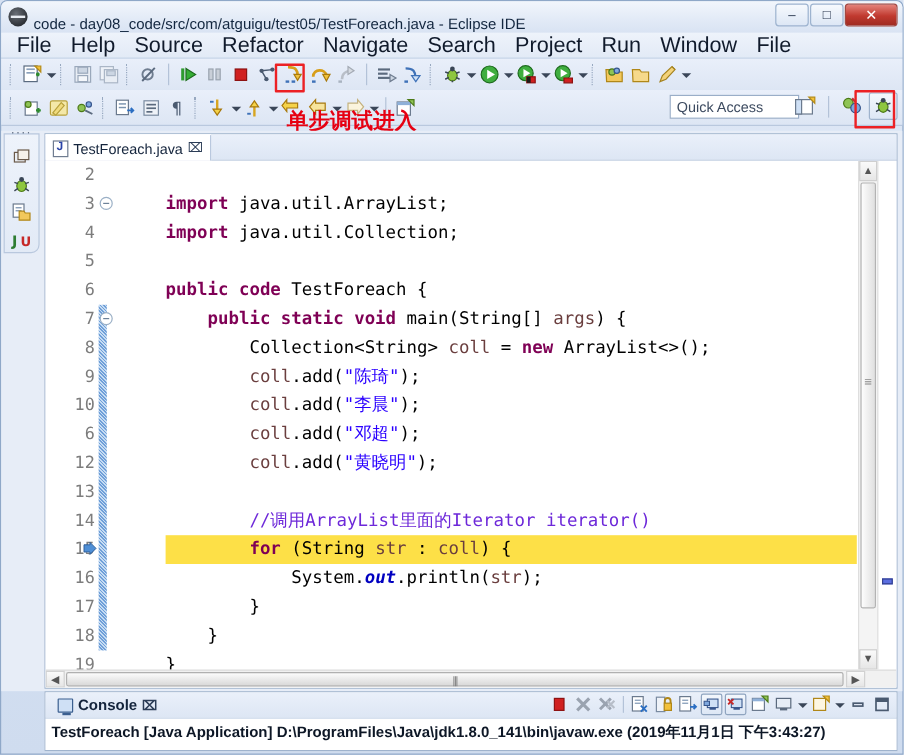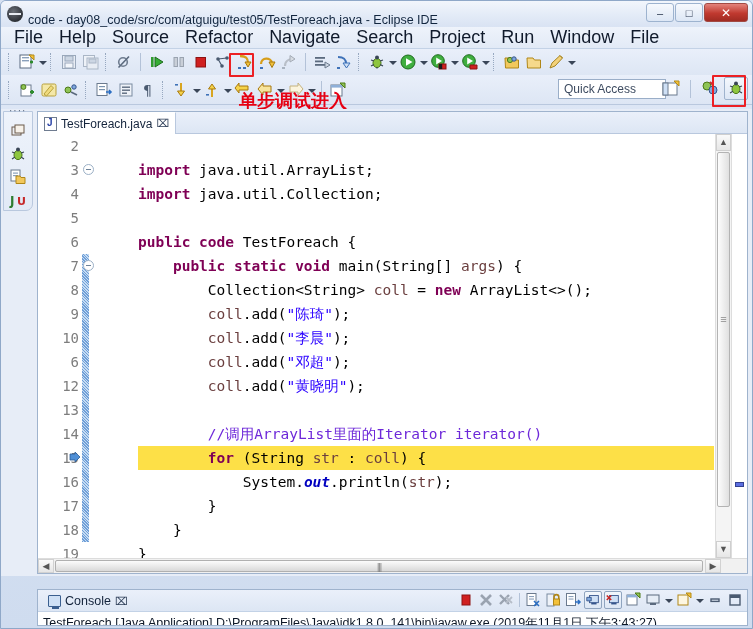--- a/index.html
+++ b/index.html
@@ -249,22 +249,22 @@
     content:"|||"; position:absolute; left:0; right:0; top:0; text-align:center;
     font-size:9px; color:#7a7a7a; line-height:12px; letter-spacing:-1px;
   }
   .hbtn{ position:absolute; top:0; bottom:0; width:16px;
     background:linear-gradient(180deg,#fafafa,#e6e6e6); border:1px solid #d2d2d2;}
   .hbtn .ar{ position:absolute; left:0; right:0; top:1px; text-align:center;
     font-size:9px; color:#555;}
 
   
   #console {
-    position:absolute; left:36px; right:4px; bottom:2px; height:37px;
-    background:#fff; border:1px solid #9fb3cd;
+    position:absolute; left:36px; right:4px; bottom:2px; height:50px;
+    background:#fff; border:1px solid #9fb3cd;font-weight:bold;
   }
   #console-tabrow{
     height:22px; position:relative;
     background:linear-gradient(180deg,#eaf0fa 0%, #dde6f4 100%);
     border-bottom:1px solid #c3d2e6;
   }
   #console-tab{
     position:absolute; left:4px; top:0; height:22px;
     display:flex; align-items:center; gap:4px; padding:0 6px;
   }

